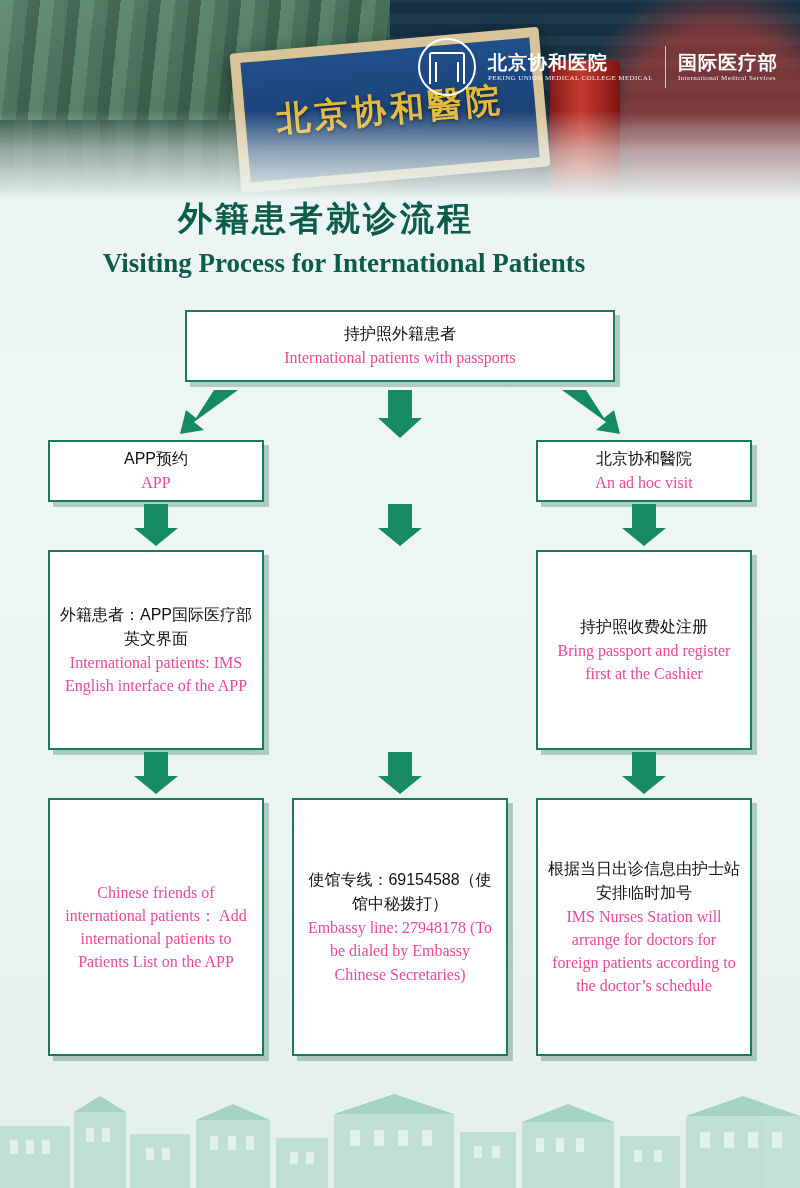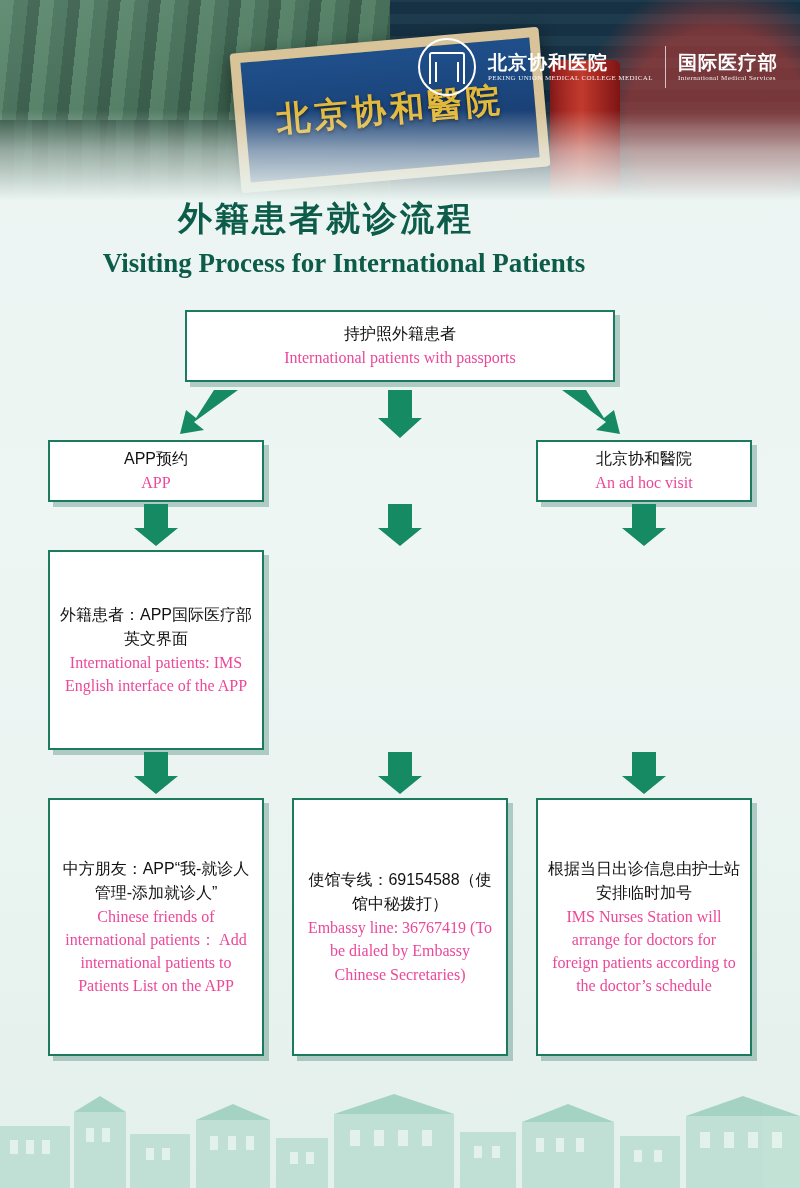--- a/index.html
+++ b/index.html
@@ -313,40 +313,43 @@
           <path d="M632 2 h24 v24 h10 l-22 18 l-22 -18 h10 z"></path>
         </g>
       </svg>
     </div>
 
     <div class="row row-3">
       <div class="box col-box">
         <div class="cn">外籍患者：APP国际医疗部英文界面</div>
         <div class="en">International patients: IMS English interface of the APP</div>
       </div>
+      <div class="box col-box">
+        <div class="cn">持护照收费处注册</div>
+        <div class="en">Bring passport and register first at the Cashier</div>
+      </div>
     </div>
 
     <div class="arrows-v">
       <svg width="800" height="48" viewBox="0 0 800 48">
         <g fill="#168a63">
           <path d="M144 2 h24 v24 h10 l-22 18 l-22 -18 h10 z"></path>
           <path d="M388 2 h24 v24 h10 l-22 18 l-22 -18 h10 z"></path>
           <path d="M632 2 h24 v24 h10 l-22 18 l-22 -18 h10 z"></path>
         </g>
       </svg>
     </div>
 
     <div class="row row-4">
       <div class="box col-box">
-        <div class="cn">中方朋友：APP“我-就诊人管理-添加就诊人”</div>
         <div class="en">Chinese friends of international patients： Add international patients to Patients List on the APP</div>
       </div>
       <div class="box col-box">
         <div class="cn">使馆专线：69154588（使馆中秘拨打）</div>
-        <div class="en">Embassy line: 36767419 (To be dialed by Embassy Chinese Secretaries)</div>
+        <div class="en">Embassy line: 27948178 (To be dialed by Embassy Chinese Secretaries)</div>
       </div>
       <div class="box col-box">
         <div class="cn">根据当日出诊信息由护士站安排临时加号</div>
         <div class="en">IMS Nurses Station will arrange for doctors for foreign patients according to the doctor’s schedule</div>
       </div>
     </div>
 
   </div>
 
   <div class="skyline">

